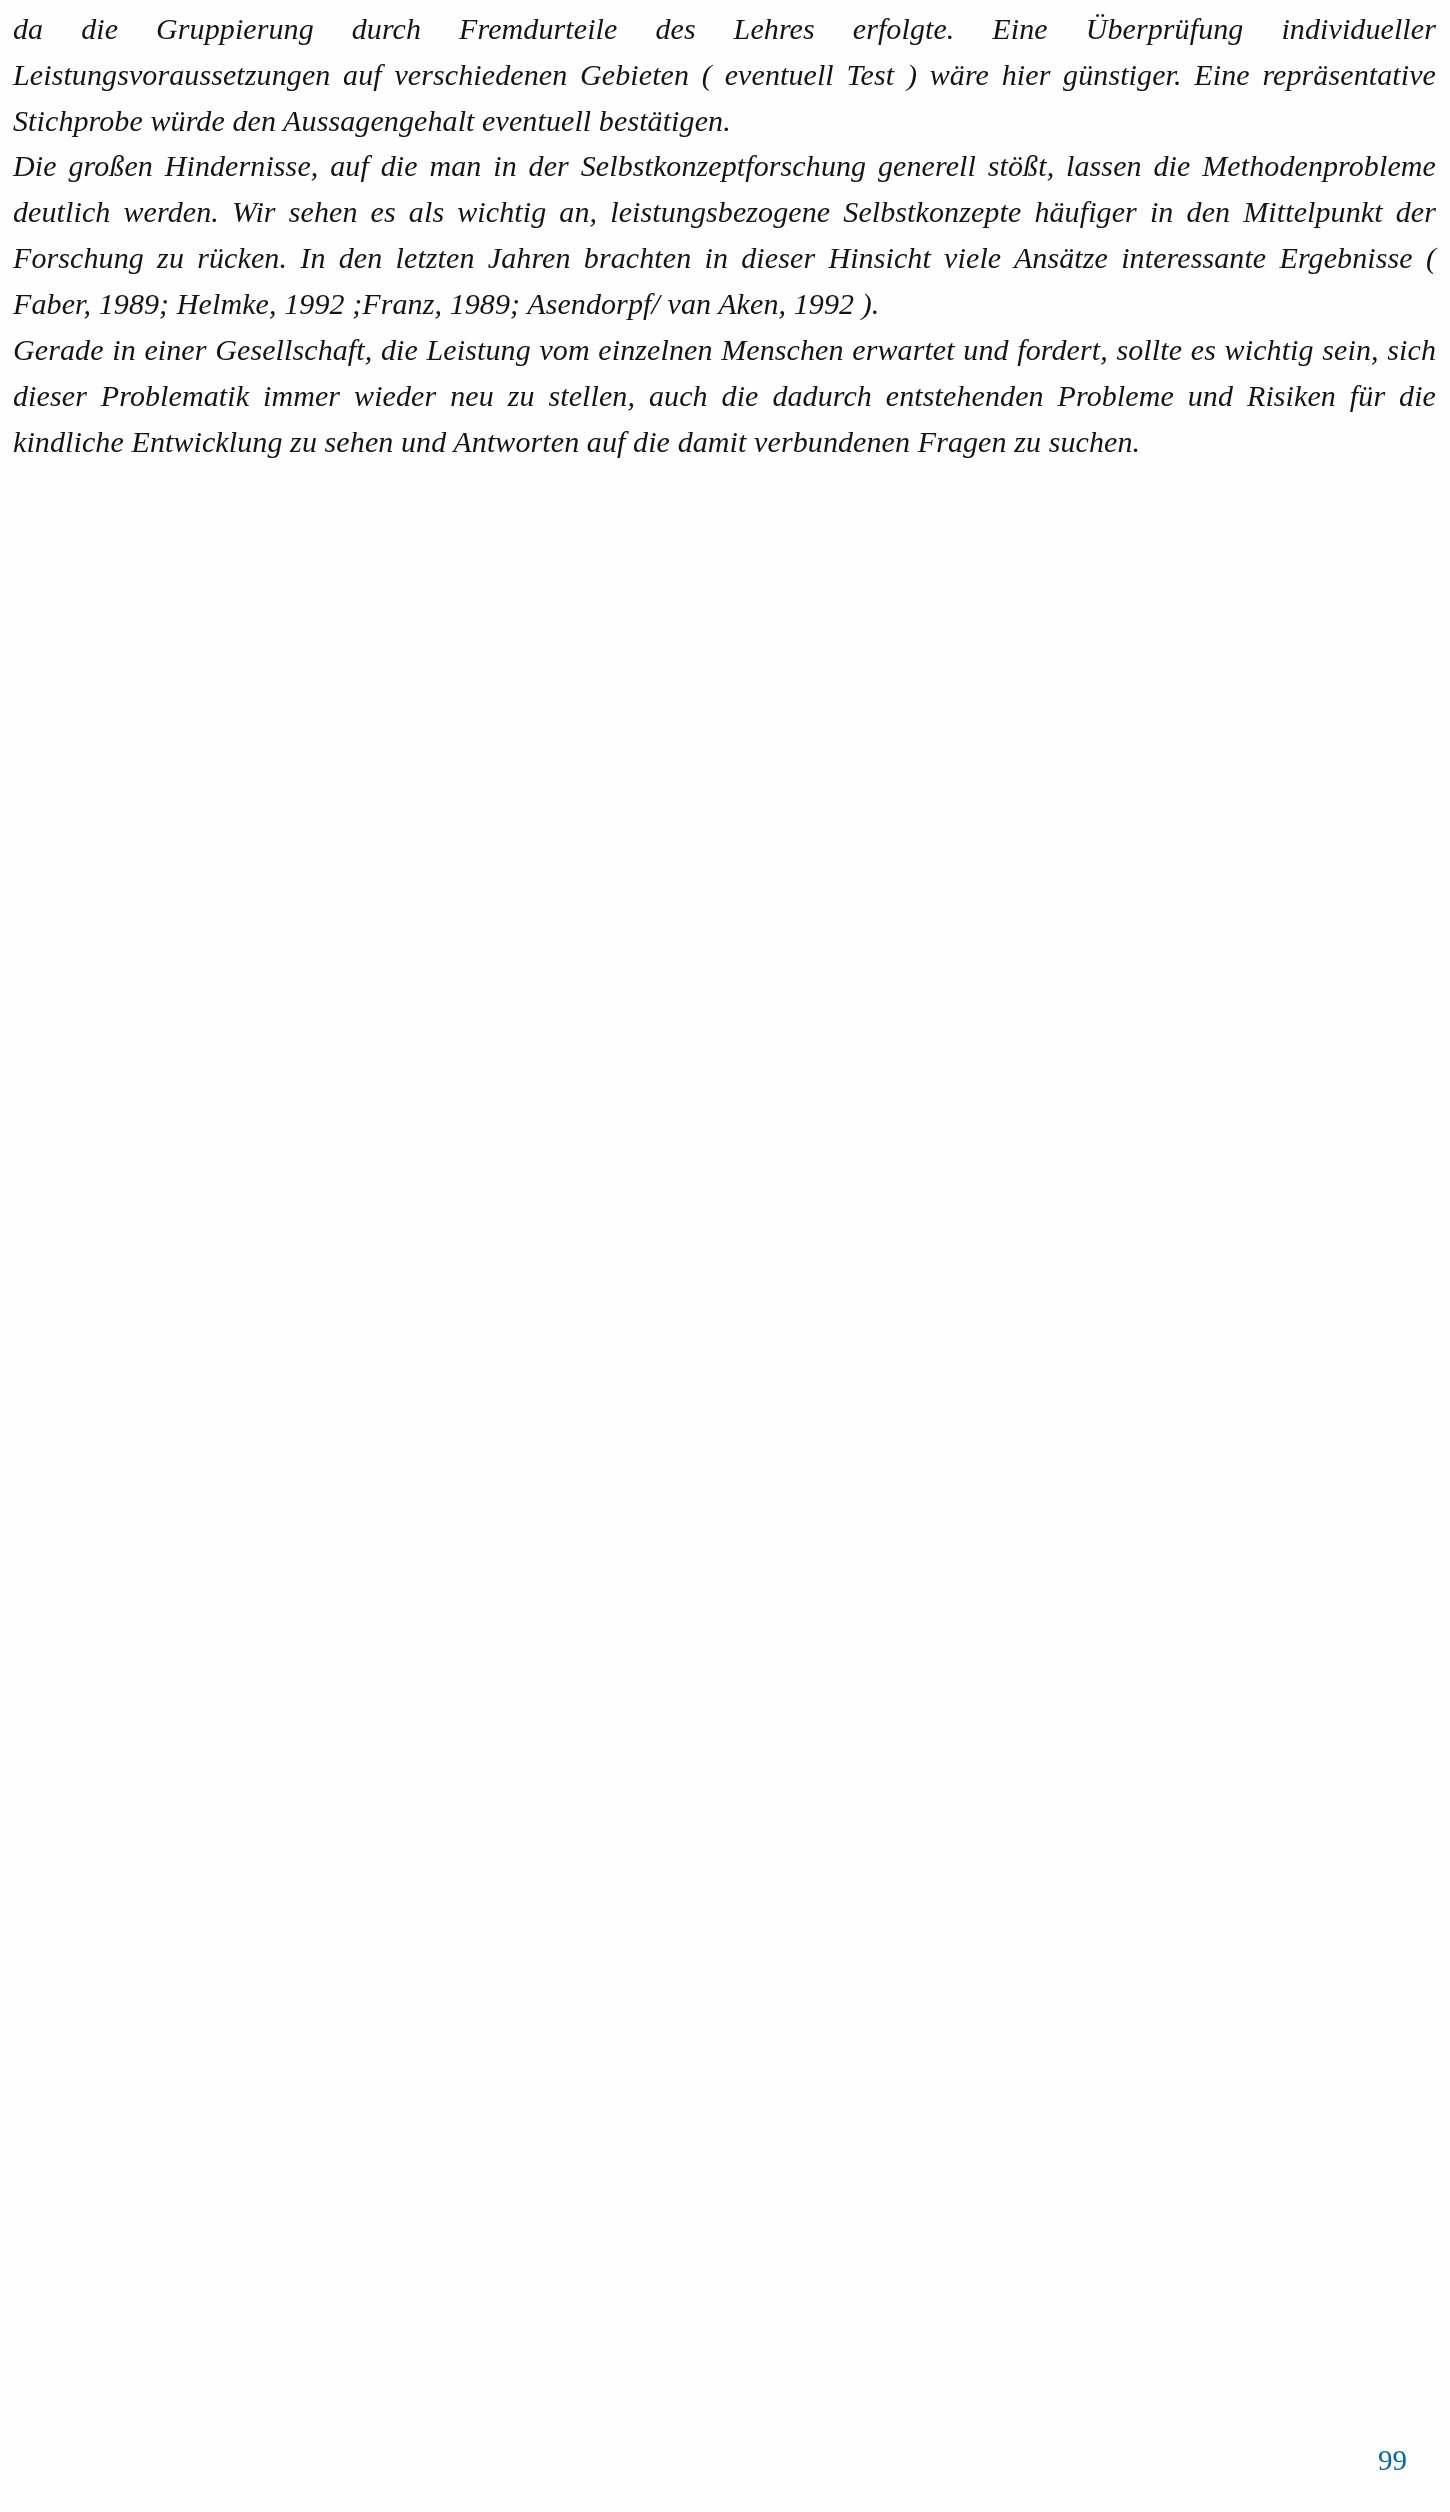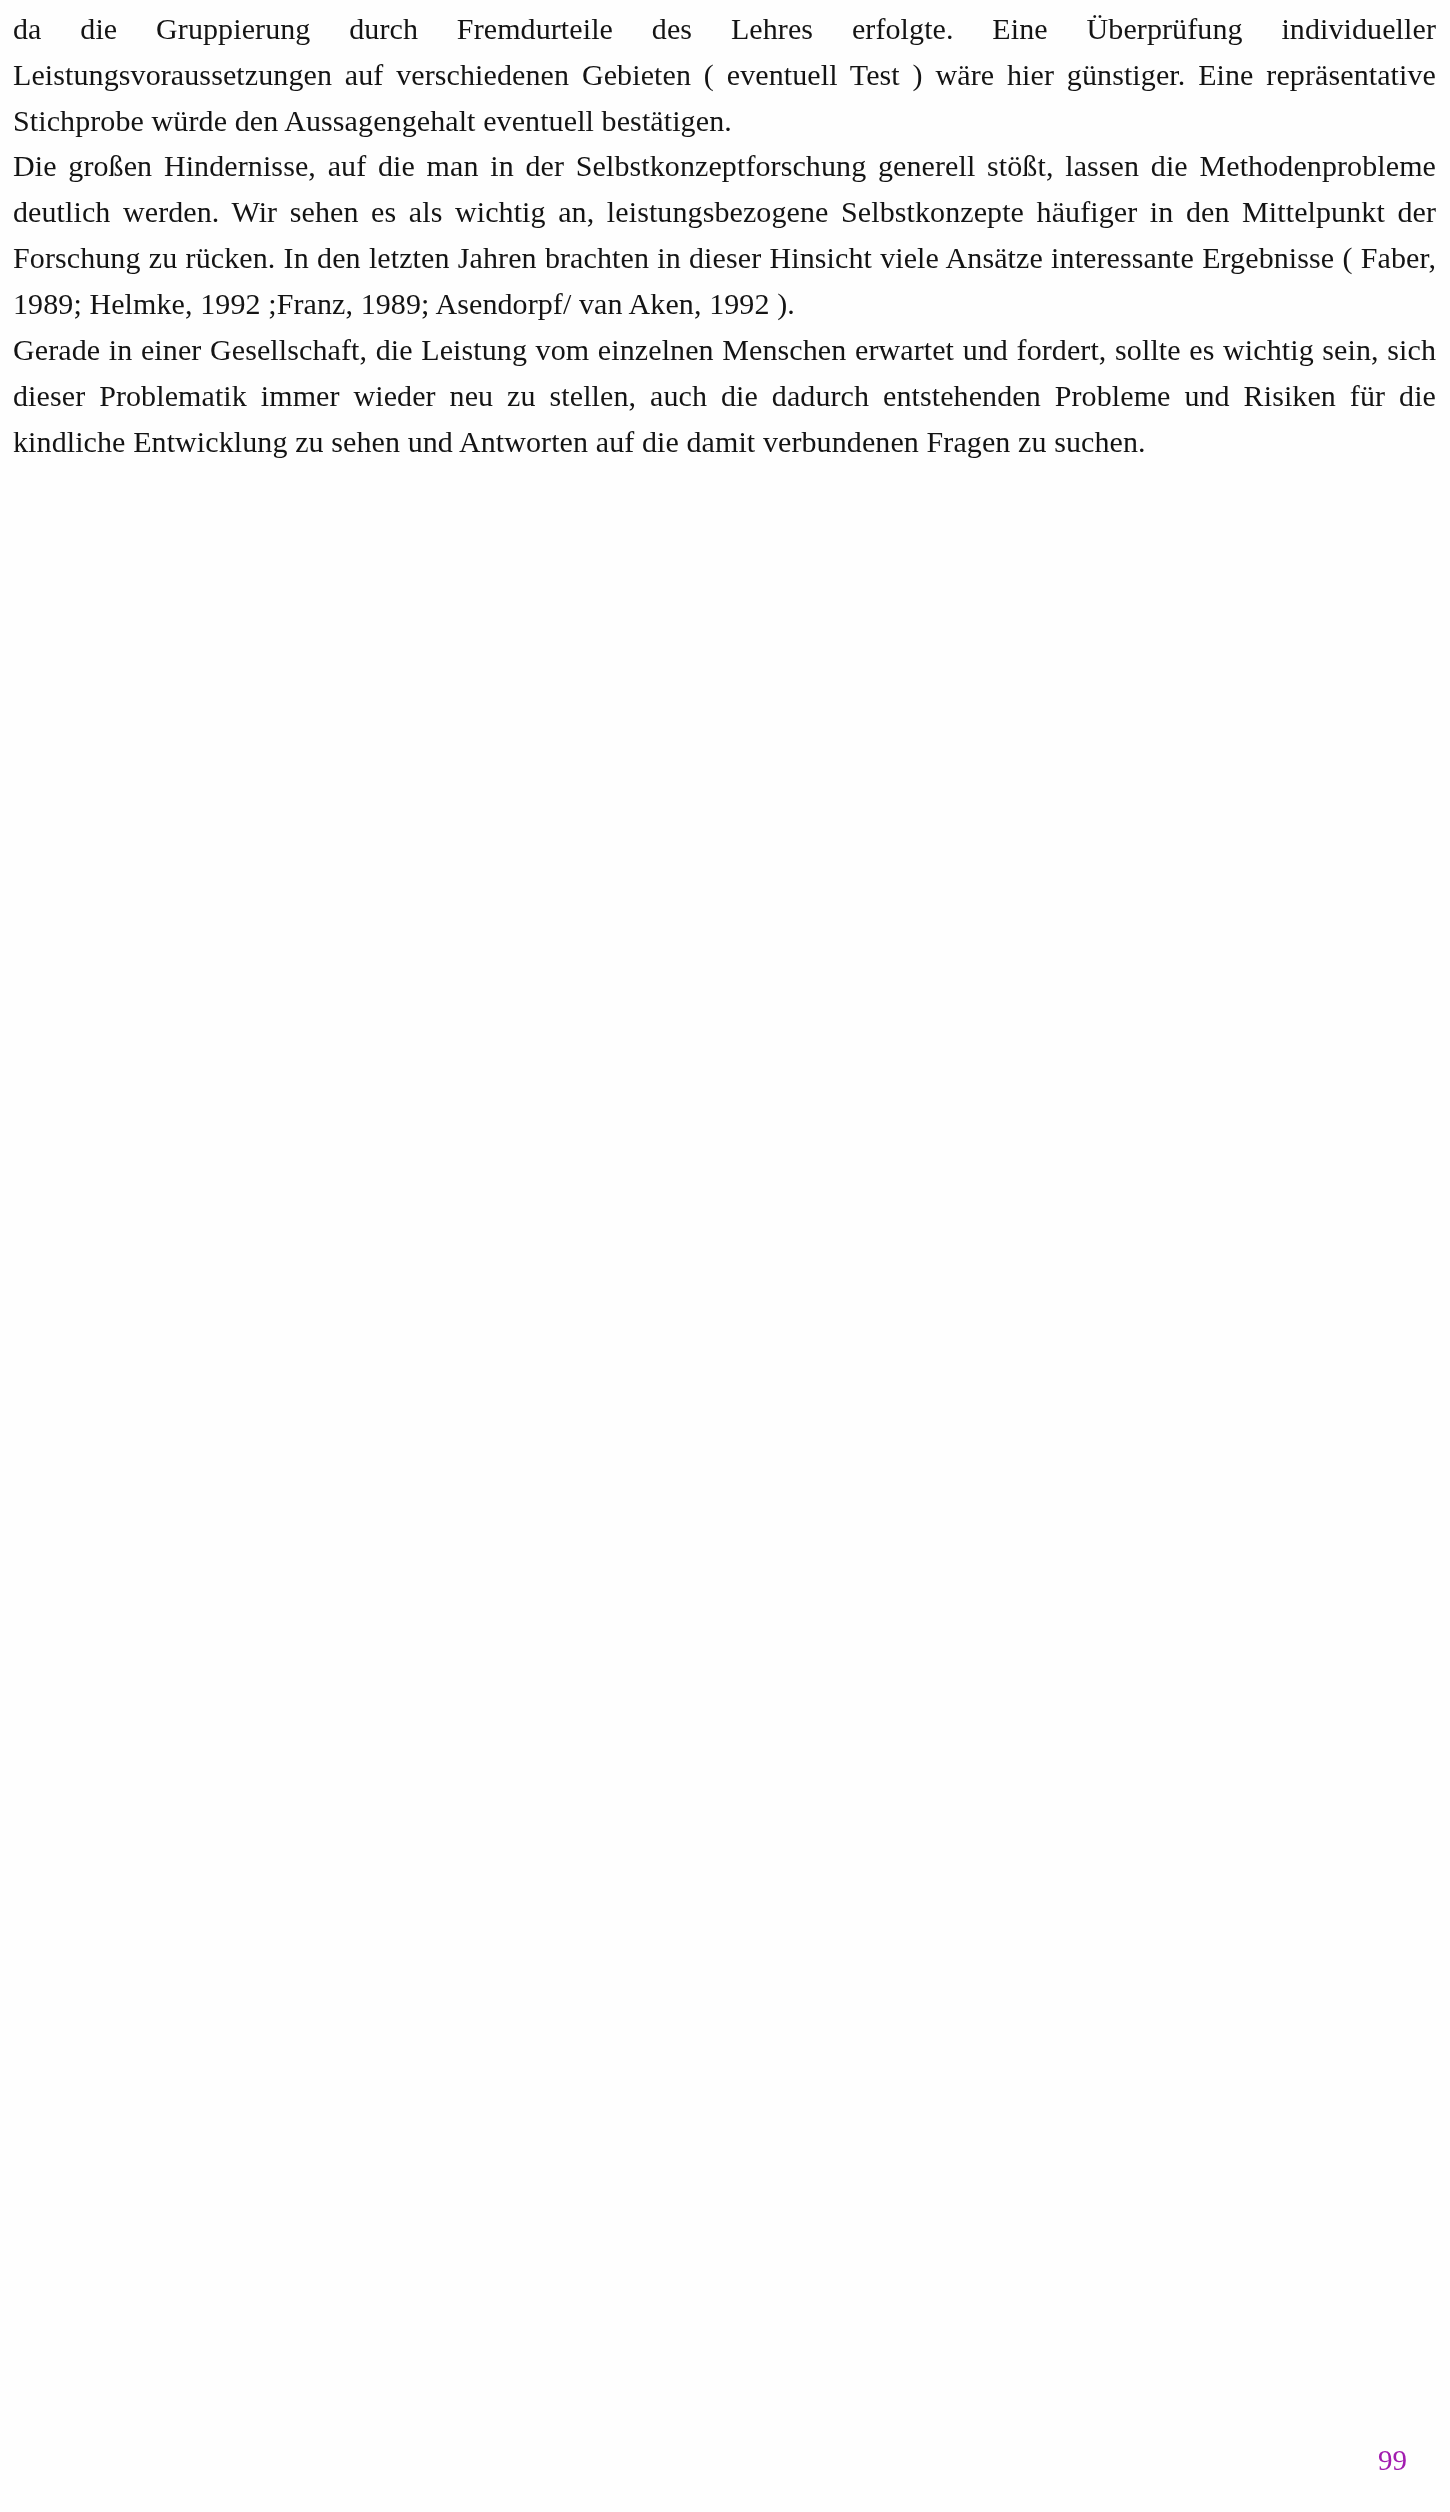--- a/index.html
+++ b/index.html
@@ -21,20 +21,21 @@
     width: 1451px;
     height: 2512px;
     background: #fefefe;
     overflow: hidden;
   }
   .text-column {
     position: absolute;
     left: 13px;
     top: 0px;
     width: 1423px;
+    font-style: italic;
   }
   p.para {
     margin: 0;
     padding: 0;
     font-size: 30px;
     line-height: 1.53;
     text-align: justify;
     text-justify: inter-word;
     color: #141414;
     letter-spacing: 0.1px;
@@ -42,21 +43,21 @@
   p.para.first {
     margin-top: 5.8px;
   }
   
   .page-number {
     position: absolute;
     right: 44px;
     bottom: 35px;
     font-size: 29px;
     font-family: "Liberation Serif", serif;
-    color: #a21caf;
+    color: #0369a1;
   }
 </style>
 </head>
 <body>
 
 <div class="page">
   <div class="text-column">
     <p class="para first">da die Gruppierung durch Fremdurteile des Lehres erfolgte. Eine Überprüfung individueller Leistungsvoraussetzungen auf verschiedenen Gebieten ( eventuell Test ) wäre hier günstiger. Eine repräsentative Stichprobe würde den Aussagengehalt eventuell bestätigen.</p>
     <p class="para">Die großen Hindernisse, auf die man in der Selbstkonzeptforschung generell stößt, lassen die Methodenprobleme deutlich werden. Wir sehen es als wichtig an, leistungsbezogene Selbstkonzepte häufiger in den Mittelpunkt der Forschung zu rücken. In den letzten Jahren brachten in dieser Hinsicht viele Ansätze interessante Ergebnisse ( Faber, 1989; Helmke, 1992 ;Franz, 1989; Asendorpf/ van Aken, 1992 ).</p>
     <p class="para">Gerade in einer Gesellschaft, die Leistung vom einzelnen Menschen erwartet und fordert, sollte es wichtig sein, sich dieser Problematik immer wieder neu zu stellen, auch die dadurch entstehenden Probleme und Risiken für die kindliche Entwicklung zu sehen und Antworten auf die damit verbundenen Fragen zu suchen.</p>

